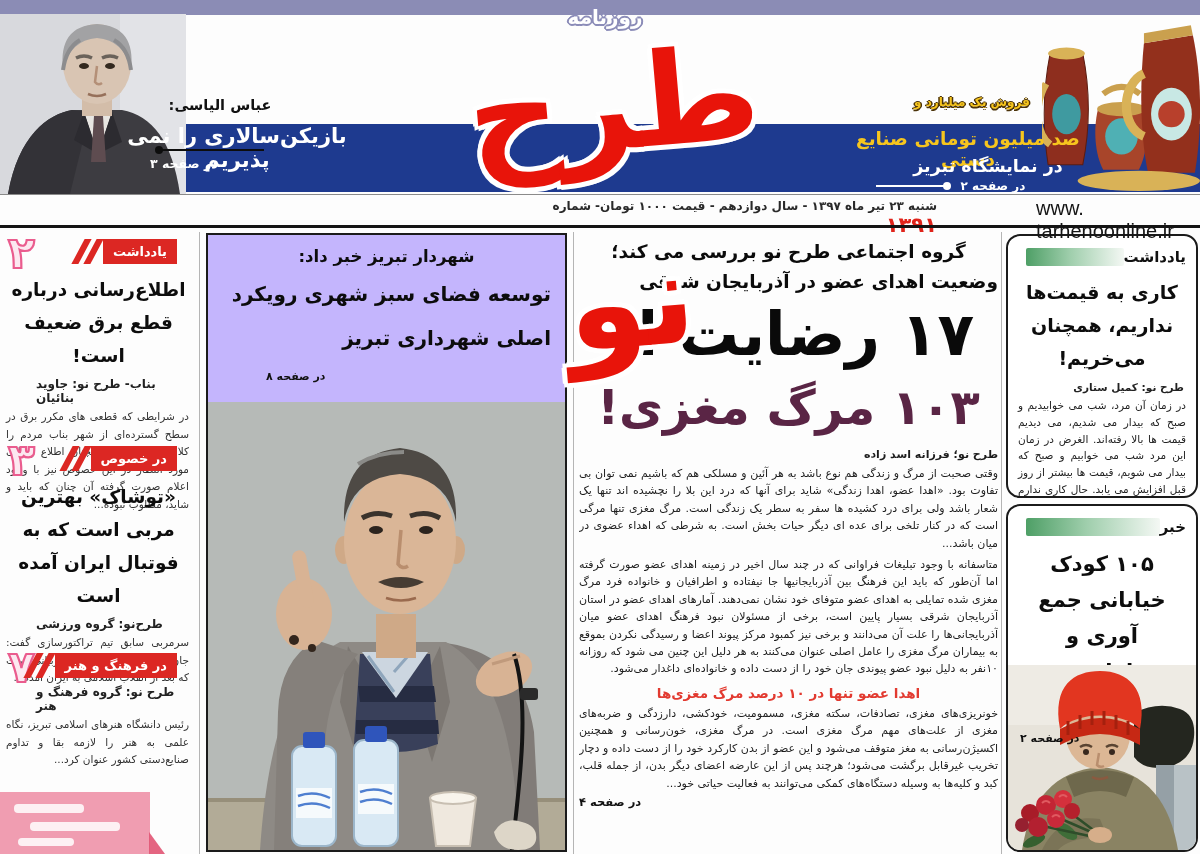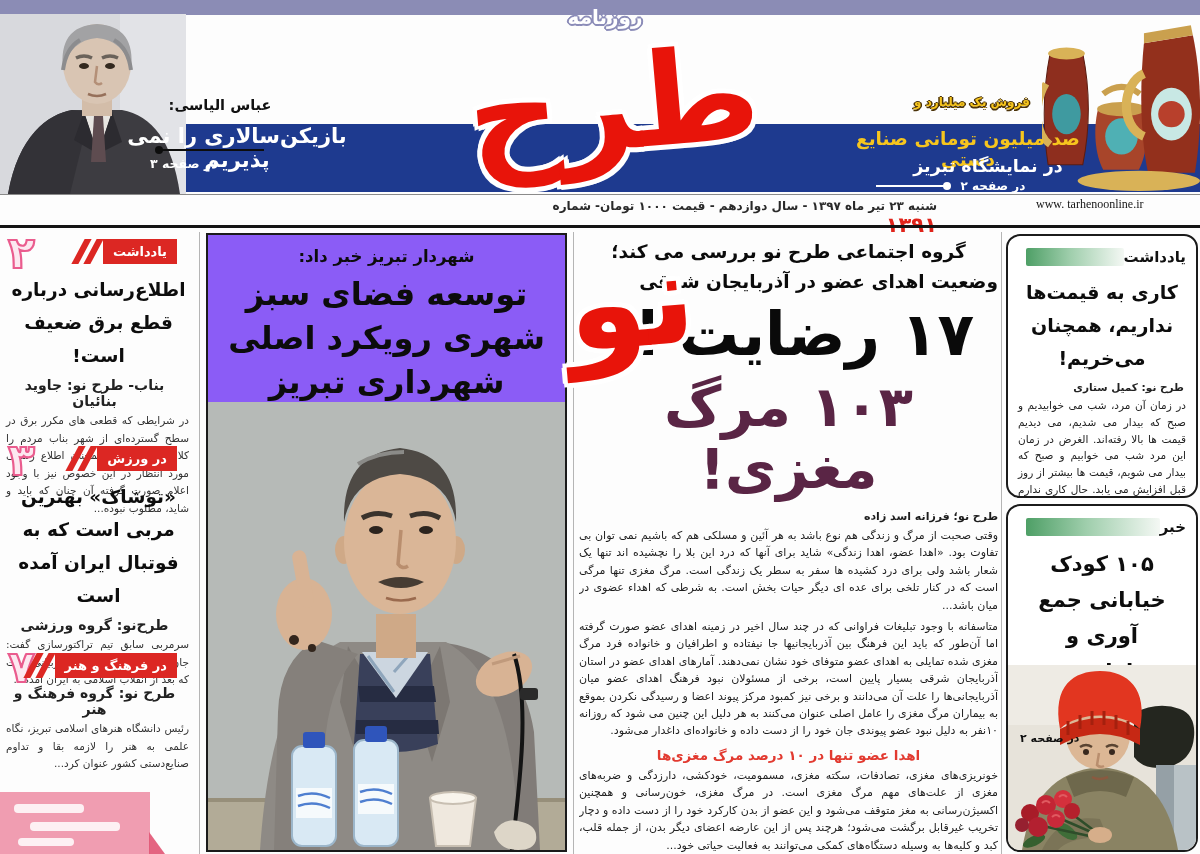--- a/index.html
+++ b/index.html
@@ -39,57 +39,57 @@
   .tr-line { position:absolute; left:876px; top:185px; width:72px; height:2px; background:#fff; z-index:6; }
   .tr-line .dot { position:absolute; right:-3px; top:-3px; width:8px; height:8px; border-radius:50%; background:#fff; }
   .tr-pageref { position:absolute; left:950px; top:179px; width:86px; z-index:6; direction:rtl;
     font-size:12px; font-weight:bold; color:#fff; text-align:center; }
 
   .rule1 { position:absolute; left:0; top:194px; width:1200px; height:1px; background:#8a8a8a; z-index:3; }
   .dateline { position:absolute; left:540px; top:199px; width:397px; z-index:4; direction:rtl; text-align:right;
     font-size:12px; font-weight:bold; color:#2a2a2a; }
   .issue { font-size:21px; color:#e0241b; font-weight:bold; }
   .website { position:absolute; left:1036px; top:197px; width:162px; z-index:4;
-    font-family:Liberation Serif, serif; font-size:12px; color:#151515; }
+    font-family:Liberation Sans, sans-serif; font-size:20px; color:#151515; }
   .rule2 { position:absolute; left:0; top:225px; width:1200px; height:3px; background:#141414; z-index:6; }
 
   
   .vline { position:absolute; top:232px; height:622px; width:1px; background:#b5b5b5; }
 
   .lc-item { position:absolute; left:0; width:197px; }
   .lc-tabrow { position:relative; display:flex; justify-content:flex-end; align-items:center; height:30px; padding-right:14px; }
   .lc-stripes { display:flex; }
   .lc-stripes i { display:block; width:7px; height:25px; background:#dc2723; transform:skewX(-28deg); margin-left:5px; }
   .lc-tab { background:#dc2723; color:#fff; font-weight:bold; font-size:13px; line-height:25px; height:25px;
     padding:0 10px; margin-right:6px; margin-left:6px; white-space:nowrap; direction:rtl; }
   .lc-num { position:absolute; left:8px; top:-5px; font-size:44px; font-weight:bold; line-height:1;
     color:#fce8f0; -webkit-text-stroke:2.2px #ea5c8e; }
   .lc-headline { margin-top:7px; font-size:18.5px; font-weight:bold; line-height:33px; text-align:center;
     color:#0d0d0d; direction:rtl; padding:0 2px; }
-  .lc-byline { margin-top:5px; font-size:14px; font-weight:bold; color:#222; direction:rtl; text-align:center; padding-right:8px; }
+  .lc-byline { margin-top:5px; font-size:12px; font-weight:bold; color:#222; direction:rtl; text-align:left; padding-right:8px;padding-left:36px; }
   .lc-body { margin-top:3px; font-size:10.5px; line-height:17.5px; color:#333; direction:rtl;
     text-align:justify; padding:0 8px 0 6px; overflow:hidden; }
 
   .watermark { position:absolute; left:0; top:792px; width:150px; height:62px; background:rgba(236,130,155,0.78); z-index:9; }
   .watermark i { position:absolute; background:rgba(255,255,255,0.85); border-radius:4px; }
   .wtri { position:absolute; right:-15px; bottom:0; width:0; height:0;
     border-left:16px solid rgba(226,88,118,0.92); border-top:22px solid transparent; }
 
   .centerbox { position:absolute; left:206px; top:233px; width:361px; height:619px;
-    border:2px solid #1b1b1b; background:#8b5cf6; overflow:hidden; }
+    border:2px solid #1b1b1b; background:#c4b5fd; overflow:hidden; }
   .cb-kicker { margin-top:12px; text-align:center; font-weight:bold; font-size:16.5px; direction:rtl; color:#0c0c0c; }
-  .cb-headline { margin-top:6px; text-align:center; font-weight:bold; font-size:32px; line-height:44px; direction:rtl; padding:0 14px; color:#0c0c0c; }
+  .cb-headline { margin-top:6px; font-weight:bold; font-size:20px; line-height:44px; direction:rtl; padding:0 14px; color:#0c0c0c; }
   .cb-pageref { margin:10px 0 0 58px; font-size:11px; font-weight:bold; direction:rtl; width:max-content; color:#111; }
   .mayorphoto { position:absolute; left:0; bottom:0; width:357px; height:448px; }
 
   .mainstory { position:absolute; left:579px; top:233px; width:419px; height:620px; overflow:hidden; direction:rtl; }
   .ms-kicker { margin-top:8px; text-align:center; font-size:18.5px; font-weight:bold; color:#0b0b0b; }
   .ms-subhead { margin-top:9px; text-align:right; font-size:18.5px; font-weight:bold; color:#0b0b0b; }
   .ms-h1 { text-align:center; font-size:60px; font-weight:bold; line-height:84px; color:#0a0a0a; letter-spacing:-1px; }
-  .ms-h2 { text-align:center; font-size:56px; font-weight:bold; line-height:62px; color:#5a2545; }
+  .ms-h2 { text-align:center; font-size:48px; font-weight:bold; line-height:62px; color:#5a2545; }
   .ms-byline { margin-top:10px; font-size:11px; font-weight:bold; text-align:right; color:#1c1c1c; }
   .ms-p { margin-top:4px; font-size:11px; line-height:17.4px; text-align:justify; color:#1d1d1d; overflow:hidden; }
   .ms-redsub { margin-top:7px; text-align:center; color:#e23a30; font-weight:bold; font-size:13.5px; }
   .ms-pageref { margin-top:3px; font-size:11.5px; font-weight:bold; text-align:left; color:#111; }
 
   .rbox { position:absolute; left:1006px; width:192px; border:2px solid #1b1b1b; border-radius:14px;
     background:#fff; overflow:hidden; }
   .notebox { top:234px; height:264px; }
   .newsbox { top:504px; height:348px; }
   .rb-head { display:flex; align-items:center; margin:10px 10px 0 10px; height:22px; }
@@ -192,21 +192,21 @@
     <div class="lc-body" style="max-height:110px">در شرایطی که قطعی های مکرر برق در سطح گسترده‌ای از شهر بناب مردم را کلافه کرده است، همچنان اطلاع رسانی مورد انتظار در این خصوص نیز با وجود اعلام صورت گرفته آن چنان که باید و شاید، مطلوب نبوده...</div>
   </div>
 
   <div class="lc-item" style="top:443px">
     <div class="lc-tabrow">
       <span class="lc-num">۳</span>
       <span class="lc-stripes">
           <i></i>
           <i></i>
         </span>
-      <span class="lc-tab">در ورزش</span>
+      <span class="lc-tab">در خصوص</span>
     </div>
     <div class="lc-headline">«توشاک» بهترین مربی است که به فوتبال ایران آمده است</div>
     <div class="lc-byline">طرح‌نو: گروه ورزشی</div>
     <div class="lc-body" style="max-height:74px">سرمربی سابق تیم تراکتورسازی گفت: جان توشاک یکی از بهترین مربیانی است که بعد از انقلاب اسلامی به ایران آمده...</div>
   </div>
 
   <div class="lc-item" style="top:650px">
     <div class="lc-tabrow">
       <span class="lc-num">۷</span>
       <span class="lc-stripes">

